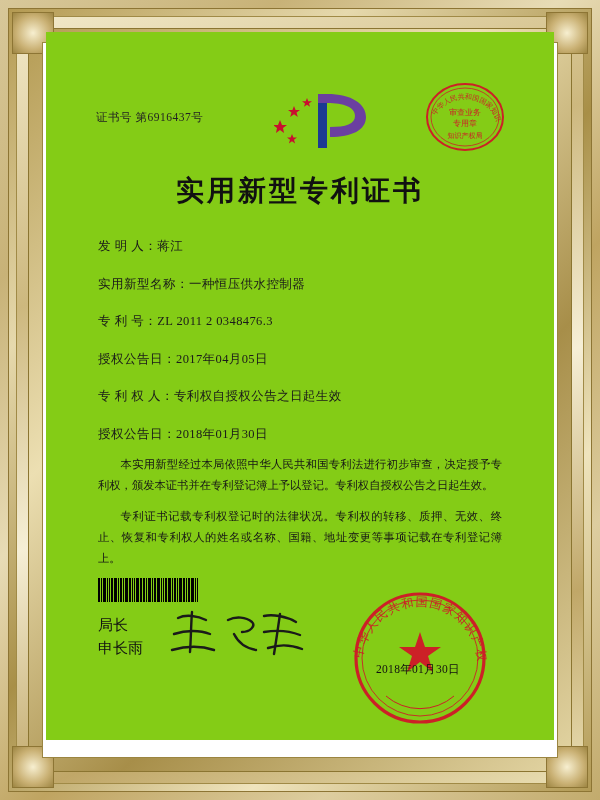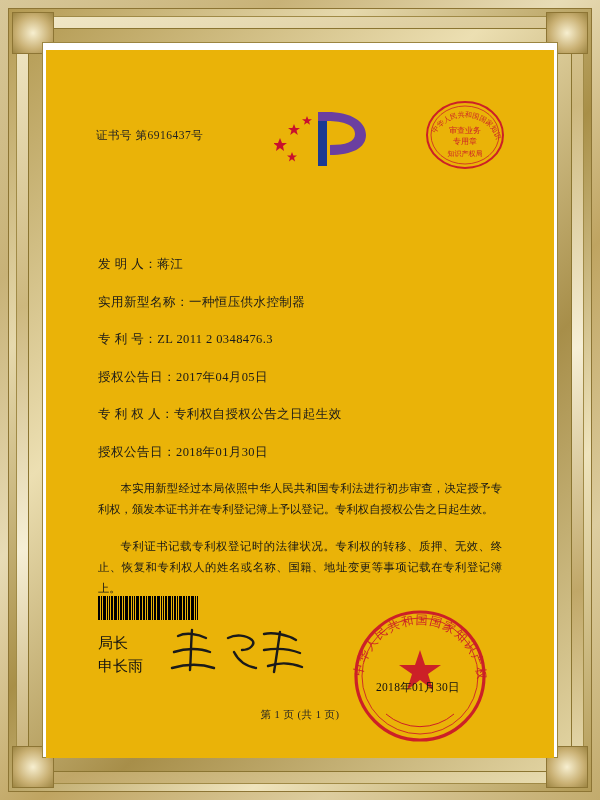--- a/index.html
+++ b/index.html
@@ -59,23 +59,23 @@
     border: 1px solid #8d7534;
   }
   .corner.tl { left: 12px; top: 12px; }
   .corner.tr { right: 12px; top: 12px; }
   .corner.bl { left: 12px; bottom: 12px; }
   .corner.br { right: 12px; bottom: 12px; }
 
   
   .page {
     position: absolute;
-    left: 46px; top: 50px;
+    left: 46px; top: 32px;
     width: 508px; height: 708px;
-    background: #eab308;
+    background: #84cc16;
     overflow: hidden;
   }
 
   .cert-no {
     position: absolute;
     left: 50px; top: 78px;
     font-size: 11.5px;
     color: #222;
     letter-spacing: 0.5px;
   }
@@ -129,21 +129,21 @@
   .body-text {
     position: absolute;
     left: 52px; top: 412px;
     width: 404px;
     font-size: 11.3px;
     line-height: 1.85;
     color: #161616;
     text-align: justify;
   }
   .body-text p {
-    margin: 16px 0 7px 0;
+    margin: 10px 0 7px 0;
     text-indent: 2em;
   }
 
   
   .barcode {
     position: absolute;
     left: 52px; top: 546px;
     width: 130px; height: 24px;
   }
   .barcode i {
@@ -230,20 +230,21 @@
       <path id="arcTop" d="M10,44 A32,28 0 0 1 72,44" fill="none"></path>
       <text font-size="7" fill="#cc2027" font-family="Liberation Serif, serif">
         <textPath href="#arcTop" startOffset="6%">中华人民共和国国家知识产权局</textPath>
       </text>
       <text x="41" y="39" font-size="8" fill="#cc2027" text-anchor="middle" font-family="Liberation Serif, serif">审查业务</text>
       <text x="41" y="50" font-size="8" fill="#cc2027" text-anchor="middle" font-family="Liberation Serif, serif">专用章</text>
       <text x="41" y="62" font-size="7" fill="#cc2027" text-anchor="middle" font-family="Liberation Serif, serif">知识产权局</text>
     </svg>
   </div>
 
+  <div class="title">实用新型专利证书</div>
 
   <div class="fields">
     <div class="field-row">
       <span class="field-label">发 明 人：</span><span class="field-value">蒋江</span>
     </div>
     <div class="field-row">
       <span class="field-label">实用新型名称：</span><span class="field-value">一种恒压供水控制器</span>
     </div>
     <div class="field-row">
       <span class="field-label">专 利 号：</span><span class="field-value">ZL 2011 2 0348476.3</span>
@@ -300,14 +301,13 @@
       </text>
       <g fill="#cc2027">
         <polygon points="74,48 79,63 95,63 82,72 87,88 74,78 61,88 66,72 53,63 69,63"></polygon>
       </g>
       <path d="M40,112 A52,52 0 0 0 108,112" fill="none" stroke="#cc2027" stroke-width="1"></path>
     </svg>
   </div>
 
   <div class="seal-date">2018年01月30日</div>
 
-  <div class="page-footer">第 1 页 (共 1 页)</div>
 </div>
 
 </body></html>

